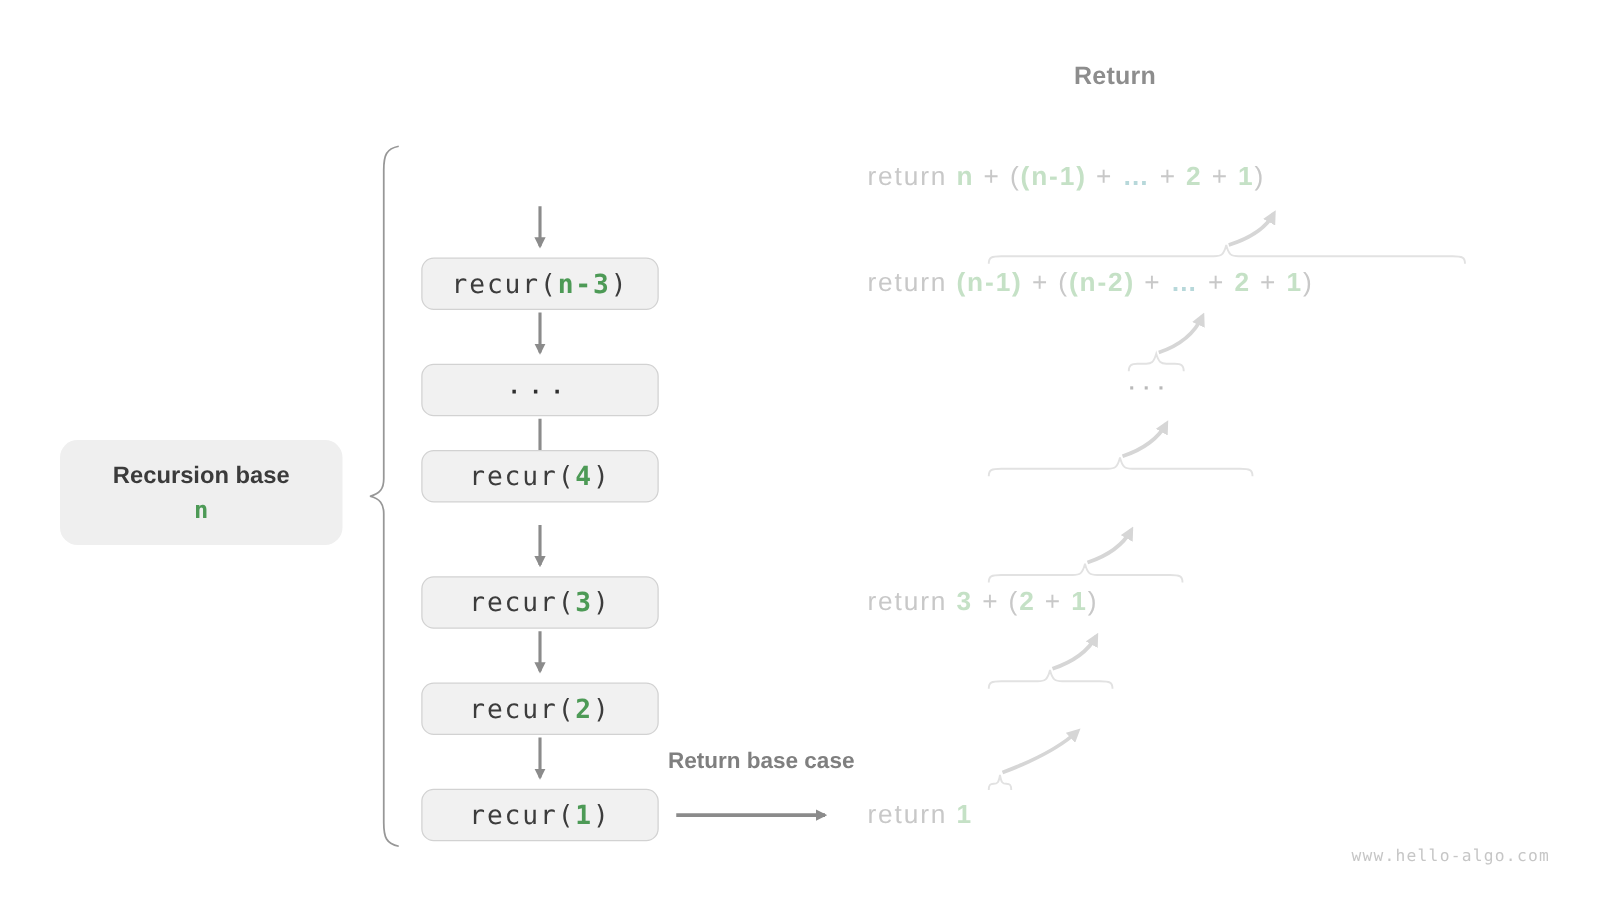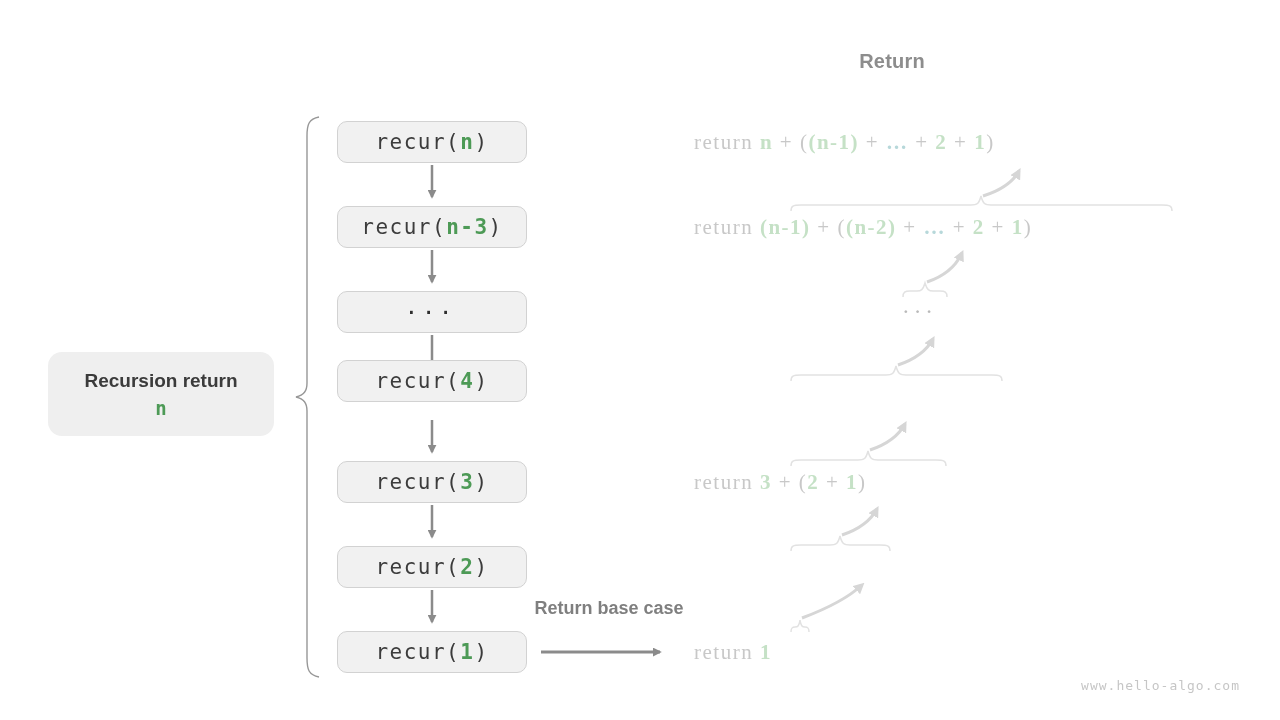--- a/index.html
+++ b/index.html
@@ -16,21 +16,21 @@
   .return-hdr{left:792px;width:200px;}
   .callbox{
     position:absolute;left:337px;width:190px;height:42px;line-height:41px;
     background:#f1f1f1;border:1.5px solid #d2d2d2;border-radius:10px;
     box-sizing:border-box;text-align:center;
     font-family:"DejaVu Sans Mono","Liberation Mono",monospace;
     font-size:21px;letter-spacing:1.5px;color:#3c3c3c;
   }
   .retrow{
     position:absolute;left:694px;height:28px;line-height:28px;white-space:pre;
-    font-family:Liberation Serif, serif;
+    font-family:Liberation Sans, sans-serif;
     font-size:21px;letter-spacing:1.5px;color:#c8c8c8;
   }
   .depth-label{
     position:absolute;left:48px;top:352px;width:226px;height:84px;
     background:#efefef;border-radius:14px;display:flex;flex-direction:column;
     align-items:center;justify-content:center;gap:5px;
   }
   .depth-title{font-size:19px;font-weight:bold;color:#3b3b3b;}
   .depth-value{font-size:19px;font-weight:bold;color:#4d9a56;
     font-family:"DejaVu Sans Mono","Liberation Mono",monospace;}
@@ -96,25 +96,24 @@
       <path d="M898,365 C916,359 927,350 933,339" marker-end="url(#ah-light)"></path>
       <path d="M870,450 C888,444 899,435 905,424" marker-end="url(#ah-light)"></path>
       <path d="M842,535 C860,529 871,520 877,509" marker-end="url(#ah-light)"></path>
       <path d="M802,618 C826,609 848,598 862,585" marker-end="url(#ah-light)"></path>
     </g>
   </svg>
 
   <div class="hdr return-hdr">Return</div>
 
   <div class="depth-label">
-    <div class="depth-title">Recursion return</div>
+    <div class="depth-title">Recursion base</div>
     <div class="depth-value">n</div>
   </div>
 
-  <div class="callbox" style="top:121px"><span class="tok-dark">recur(</span><span class="tok-green">n</span><span class="tok-dark">)</span></div>
   <div class="callbox" style="top:206px"><span class="tok-dark">recur(</span><span class="tok-green">n-3</span><span class="tok-dark">)</span></div>
   <div class="callbox" style="top:291px"><span class="tok-dots">···</span></div>
   <div class="callbox" style="top:360px"><span class="tok-dark">recur(</span><span class="tok-green">4</span><span class="tok-dark">)</span></div>
   <div class="callbox" style="top:461px"><span class="tok-dark">recur(</span><span class="tok-green">3</span><span class="tok-dark">)</span></div>
   <div class="callbox" style="top:546px"><span class="tok-dark">recur(</span><span class="tok-green">2</span><span class="tok-dark">)</span></div>
   <div class="callbox" style="top:631px"><span class="tok-dark">recur(</span><span class="tok-green">1</span><span class="tok-dark">)</span></div>
 
   <div class="trigger">Return base case</div>
 
   <div class="retrow" style="top:128px"><span class="tok-gray">return </span><span class="tok-lgreen">n</span><span class="tok-gray"> + (</span><span class="tok-lgreen">(n-1)</span><span class="tok-gray"> + </span><span class="tok-teal">…</span><span class="tok-gray"> + </span><span class="tok-lgreen">2</span><span class="tok-gray"> + </span><span class="tok-lgreen">1</span><span class="tok-gray">)</span></div>

